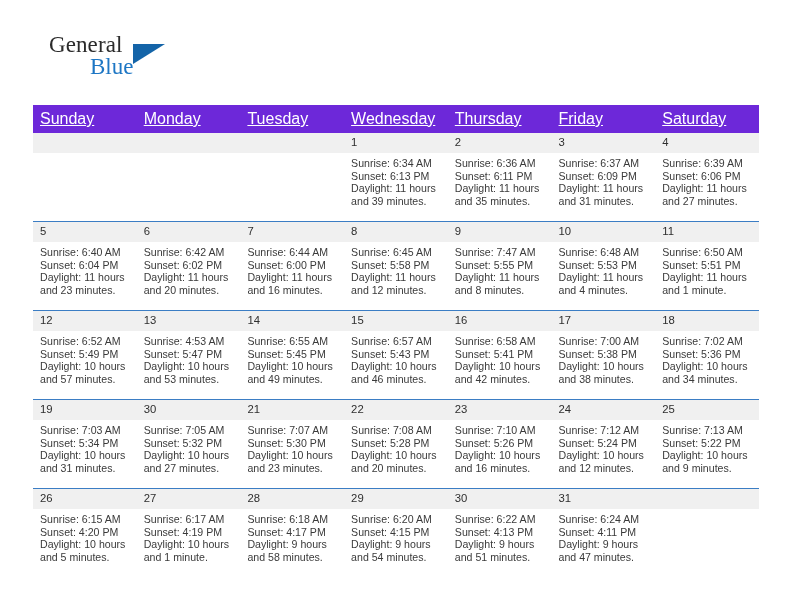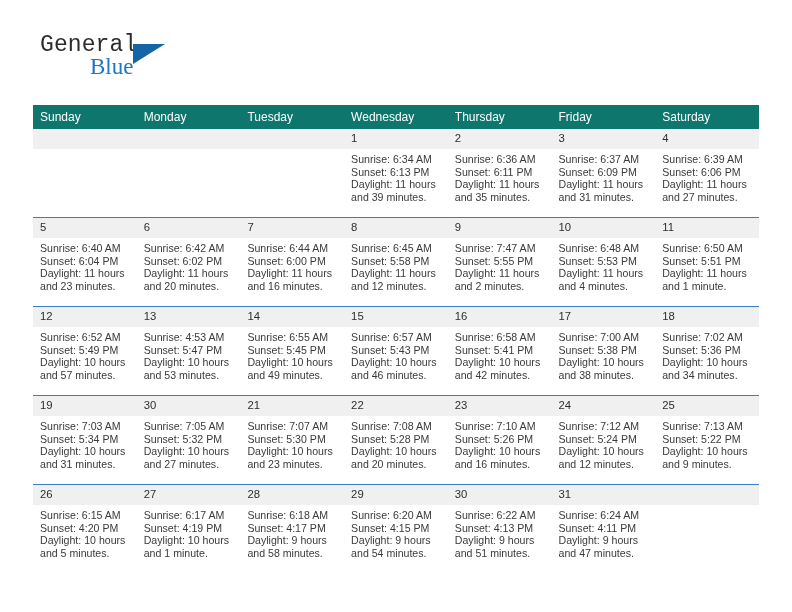--- a/index.html
+++ b/index.html
@@ -31,26 +31,26 @@
   }
   .brand {
     position: absolute;
     left: 0;
     top: 4px;
     width: 190px;
     height: 58px;
   }
   .brand-general {
     position: absolute;
-    left: 7px;
+    left: 16px;
     top: 0;
     font-size: 23px;
     letter-spacing: 0.1px;
     color: #2b2b2b;
-    font-family: Liberation Mono, monospace;
+    font-family: Liberation Serif, serif;
     text-align: right;
   }
   .brand-blue {
     position: absolute;
     left: 57px;
     top: 22px;
     font-size: 23px;
     color: #1d76c4;
     font-family: Liberation Serif, serif;
   }
@@ -88,28 +88,29 @@
   
   .calendar {
     position: absolute;
     left: 33px;
     top: 105px;
     width: 726px;
     border-collapse: collapse;
     table-layout: fixed;
   }
   .calendar th {
-    background: #0f766e;
+    background: #6d28d9;
     color: #ffffff;
-    font-size: 12px;
+    font-size: 16px;
     font-weight: normal;
     text-align: left;
     padding: 5px 0 5px 7px;
     height: 11px;
     border: none;
+    text-decoration: underline;
   }
   .calendar td {
     vertical-align: top;
     padding: 0;
     border: none;
     height: 76px;
     border-top: 1px solid #3b7dc4;
   }
   .calendar tr.week-row:first-child td {
     border-top: none;
@@ -275,21 +276,21 @@
               </div>
             </div>
           </td>
           <td>
             <div class="daycell">
               <div class="daynum">9</div>
               <div class="details">
                 <div>Sunrise: 7:47 AM</div>
                 <div>Sunset: 5:55 PM</div>
                 <div>Daylight: 11 hours</div>
-                <div>and 2 minutes.</div>
+                <div>and 8 minutes.</div>
               </div>
             </div>
           </td>
           <td>
             <div class="daycell">
               <div class="daynum">10</div>
               <div class="details">
                 <div>Sunrise: 6:48 AM</div>
                 <div>Sunset: 5:53 PM</div>
                 <div>Daylight: 11 hours</div>

